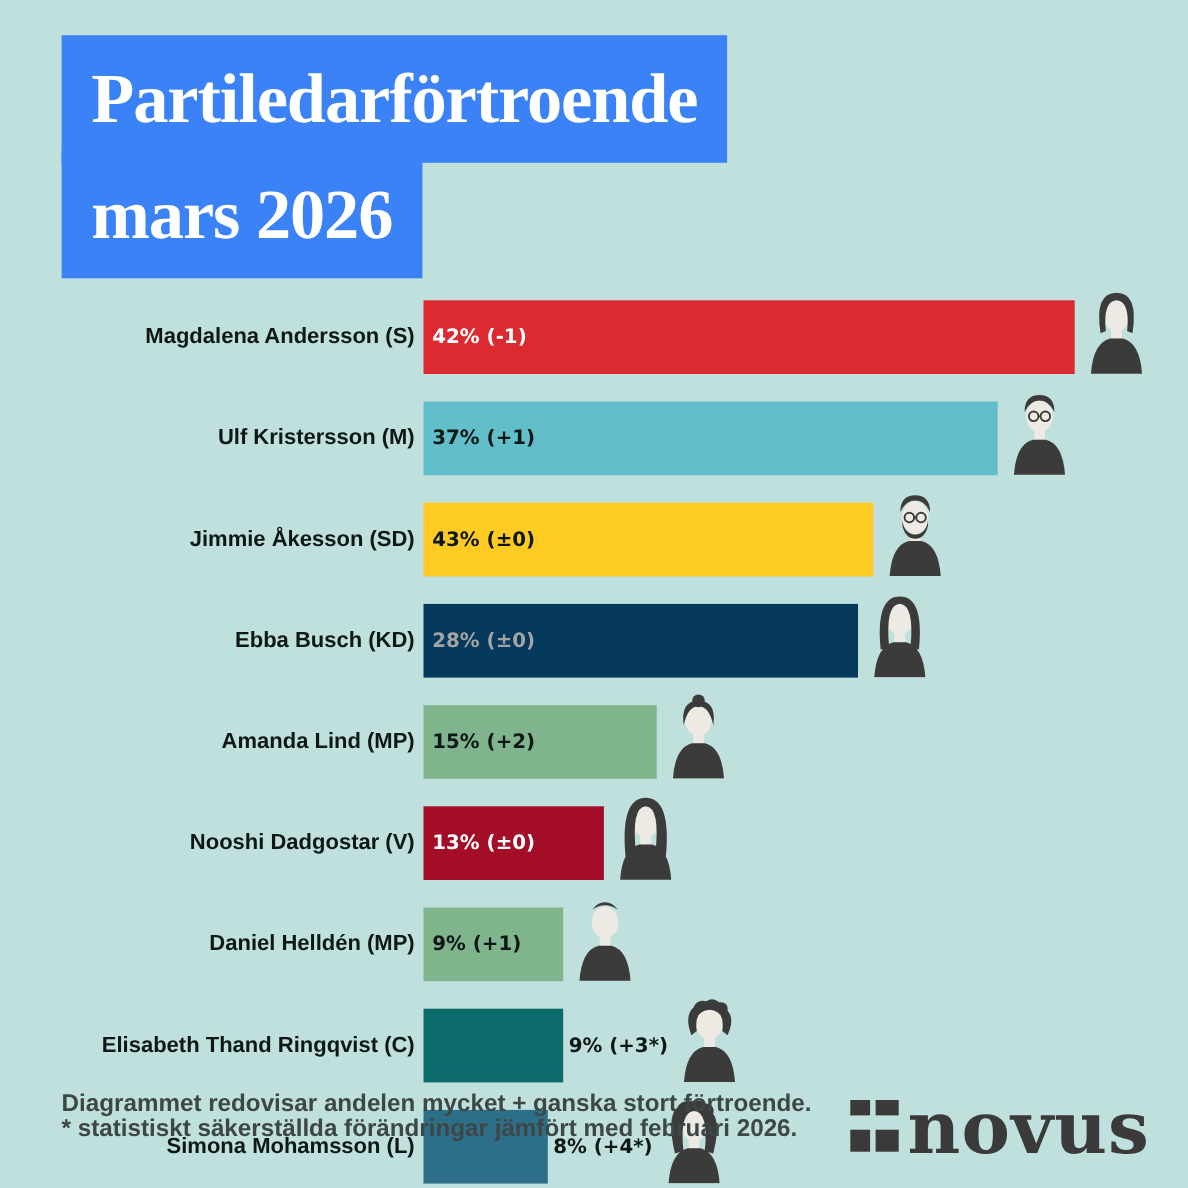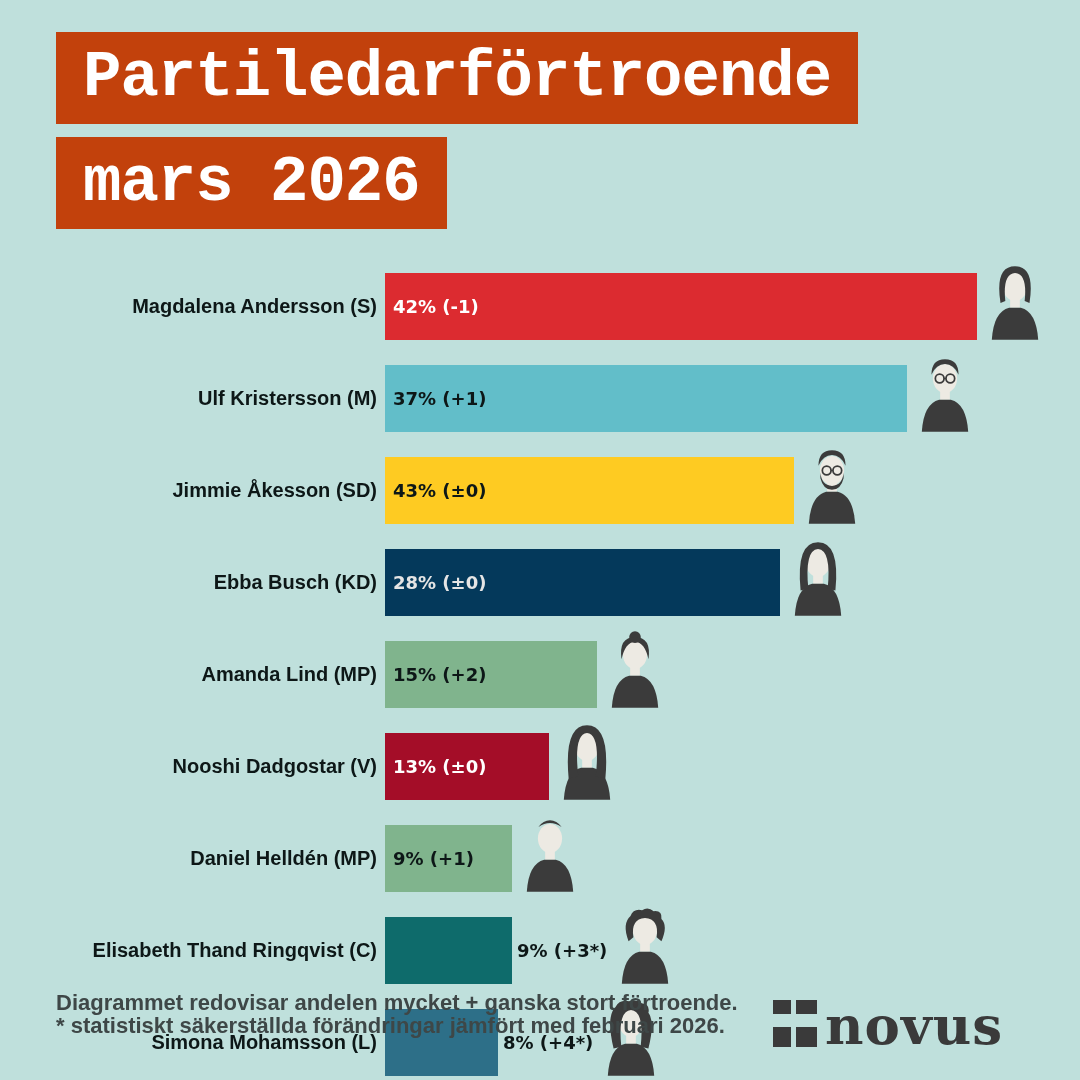--- a/index.html
+++ b/index.html
@@ -2,23 +2,23 @@
 <html><head>
 <meta charset="utf-8">
 <style>
   html,body{margin:0;padding:0;}
   body{background:#9fc9c5;font-family:"Liberation Sans",sans-serif;}
   .canvas{
     position:relative;width:1080px;height:1080px;margin:0 auto;
     background:#BFE0DC;overflow:hidden;
   }
   .title-box{
-    position:absolute;left:56px;background:#c2410c;color:#FFFFFF;
-    font-family:Liberation Mono, monospace;font-weight:700;
-    font-size:64px;line-height:92px;height:92px;padding:0 27px;
+    position:absolute;left:56px;background:#3b82f6;color:#FFFFFF;
+    font-family:Liberation Serif, serif;font-weight:700;
+    font-size:64px;line-height:92px;height:92px;padding:12px 27px;
     white-space:nowrap;letter-spacing:-1px;
   }
   .title-box.l1{top:32px;}
   .title-box.l2{top:137px;}
   .rows{
     position:absolute;left:0;top:273px;width:1080px;
     display:flex;flex-direction:column;gap:25px;
   }
   .row{display:flex;align-items:flex-end;height:67px;}
   .row-label{
@@ -41,21 +41,21 @@
     position:absolute;left:56px;top:991px;
     font-weight:700;font-size:22px;line-height:23px;color:#3E4747;
   }
   .logo{position:absolute;left:773px;top:997px;display:flex;}
   .logo-squares{
     display:grid;grid-template-columns:18px 21px;grid-template-rows:14px 20px;
     column-gap:5px;row-gap:13px;margin-top:3px;flex:none;
   }
   .logo-squares div{background:#3A3A3A;}
   .logo-text{
-    font-family:"DejaVu Serif",serif;font-weight:700;font-size:53px;line-height:56px;
+    font-family:"DejaVu Serif",serif;font-weight:700;font-size:66px;line-height:56px;
     color:#3A3A3A;margin-left:8px;letter-spacing:1px;
   }
 </style>
 </head>
 <body>
 
 <div class="canvas">
 
   <div class="title-box l1">Partiledarförtroende</div>
   <div class="title-box l2">mars 2026</div>
@@ -104,21 +104,21 @@
           <g stroke="#3B3B3B" stroke-width="1.8" fill="none">
     <circle cx="24.5" cy="25" r="4.5"></circle>
             <circle cx="35.5" cy="25" r="4.5"></circle>
     <line x1="29" y1="25" x2="31" y2="25"></line>
           </g>
   </svg>
       </div>
       <div class="row">
         <div class="row-label">Ebba Busch (KD)</div>
         <div class="bar" style="width: 395px; background: rgb(4, 57, 91);">
-          <span class="bar-value" style="color: #e5e5e5;">28% (±0)</span>
+          <span class="bar-value" style="color: #a3a3a3;">28% (±0)</span>
         </div>
         <svg class="portrait" viewBox="0 0 60 80" width="58" height="78" xmlns="http://www.w3.org/2000/svg">
     <rect x="25" y="34" width="10" height="13" fill="#EDEAE3"></rect>
     <path d="M6,80 Q8,51 24,47 L36,47 Q52,51 54,80 Z" fill="#3B3B3B"></path>
     <ellipse cx="30" cy="25" rx="12.5" ry="15" fill="#EDEAE3"></ellipse>
     <path d="M12,54 Q7,4 30,4 Q53,4 48,54 L40,52 Q44,12 30,11 Q16,12 20,52 Z" fill="#3B3B3B"></path>
   </svg>
       </div>
       <div class="row">
         <div class="row-label">Amanda Lind (MP)</div>

